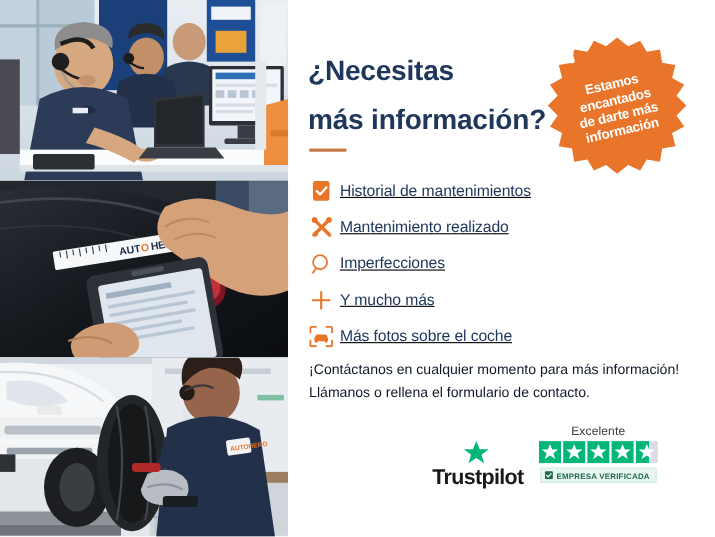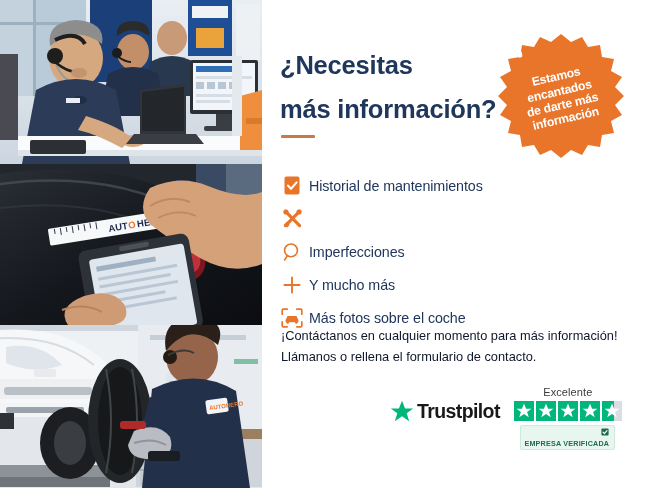--- a/index.html
+++ b/index.html
@@ -28,54 +28,53 @@
     color:#20375c;letter-spacing:-0.2px;
   }
   .heading .l2{display:block;margin-top:12px;}
 
   .rule{
     position:absolute;left:19px;top:135px;width:34px;height:3px;
     background:#c87a46;border-radius:1px;
   }
 
   
-  .features{position:absolute;left:13px;top:169px;width:330px;}
+  .features{position:absolute;left:13px;top:157px;width:330px;text-decoration:underline;}
   .feature{display:flex;align-items:center;height:33px;}
   .f-icon{width:34px;height:28px;flex:0 0 34px;display:flex;align-items:center;justify-content:center;}
   .f-icon svg{display:block;}
   .f-label{
     font-size:14.3px;color:#20375c;letter-spacing:-0.1px;
     white-space:nowrap;
   }
 
   
   .para{
     position:absolute;left:19px;top:325px;width:360px;
     font-size:12.8px;line-height:1.65;color:#0f172a;
   }
   .para span{display:block;white-space:nowrap;}
 
   
   .tp{position:absolute;left:128px;top:386px;width:240px;display:flex;align-items:flex-start;}
-  .tp-logo{display:flex;align-items:center;margin-top:14px;}
+  .tp-logo{display:flex;align-items:center;margin-top:14px;flex-direction:column;}
   .tp-logo-text{
     font-size:19.5px;font-weight:bold;color:#191919;letter-spacing:-0.6px;margin-left:3px;
   }
   .tp-right{margin-left:14px;display:flex;flex-direction:column;align-items:center;}
   .tp-excelente{font-size:11px;color:#3b3b3b;margin-bottom:3px;letter-spacing:0.1px;}
   .tp-stars{display:flex;gap:2px;}
   .tp-star{width:20px;height:20px;background:#00b67a;position:relative;overflow:hidden;}
   .tp-star.partial{background:#dcdce6;}
   .tp-star.partial .fillbar{position:absolute;left:0;top:0;bottom:0;width:62%;background:#00b67a;}
   .tp-star svg{position:absolute;left:2px;top:2px;}
   .tp-verified{
-    margin-top:4px;display:flex;align-items:flex-end;gap:3px;
+    margin-top:4px;display:flex;align-items:flex-start;gap:3px;
     background:#e8f6f0;border:1px solid #cfe9de;border-radius:2px;
     padding:1.5px 5px 1.5px 3px;
-    flex-direction:column;
   }
   .tp-verified-text{font-size:7.2px;font-weight:bold;color:#1f6b4e;letter-spacing:0.2px;}
 
   
   .badge{position:absolute;left:234px;top:32px;width:130px;height:132px;}
   .badge svg{position:absolute;left:0;top:0;}
   .badge-inner{
     position:absolute;left:0;top:0;width:130px;height:132px;
     transform:rotate(-13deg);
     display:flex;flex-direction:column;align-items:center;justify-content:center;
@@ -330,20 +329,21 @@
       <div class="feature">
         <span class="f-icon">
           <svg width="21" height="21" viewBox="0 0 21 21">
             <path d="M3.2 3.2 l14.4 14.4" stroke="#e8752a" stroke-width="3.2" stroke-linecap="round"></path>
             <path d="M17.8 3.2 l-14.4 14.4" stroke="#e8752a" stroke-width="3.2" stroke-linecap="round"></path>
             <circle cx="4" cy="4" r="2.6" fill="#e8752a"></circle>
             <circle cx="17" cy="4" r="2.6" fill="#e8752a"></circle>
             <path d="M2.2 16.4 l3 3 l2.4 -2.4 l-3 -3 z" fill="#e8752a"></path>
           </svg>
         </span>
+        <span class="f-label">Mantenimiento realizado</span>
       </div>
 
       <div class="feature">
         <span class="f-icon">
           <svg width="20" height="20" viewBox="0 0 20 20">
             <circle cx="9" cy="8.4" r="6.4" stroke="#e8752a" stroke-width="1.6" fill="none"></circle>
             <path d="M5.4 13.6 l-2.8 4.4" stroke="#e8752a" stroke-width="1.6" stroke-linecap="round"></path>
           </svg>
         </span>
         <span class="f-label">Imperfecciones</span>

